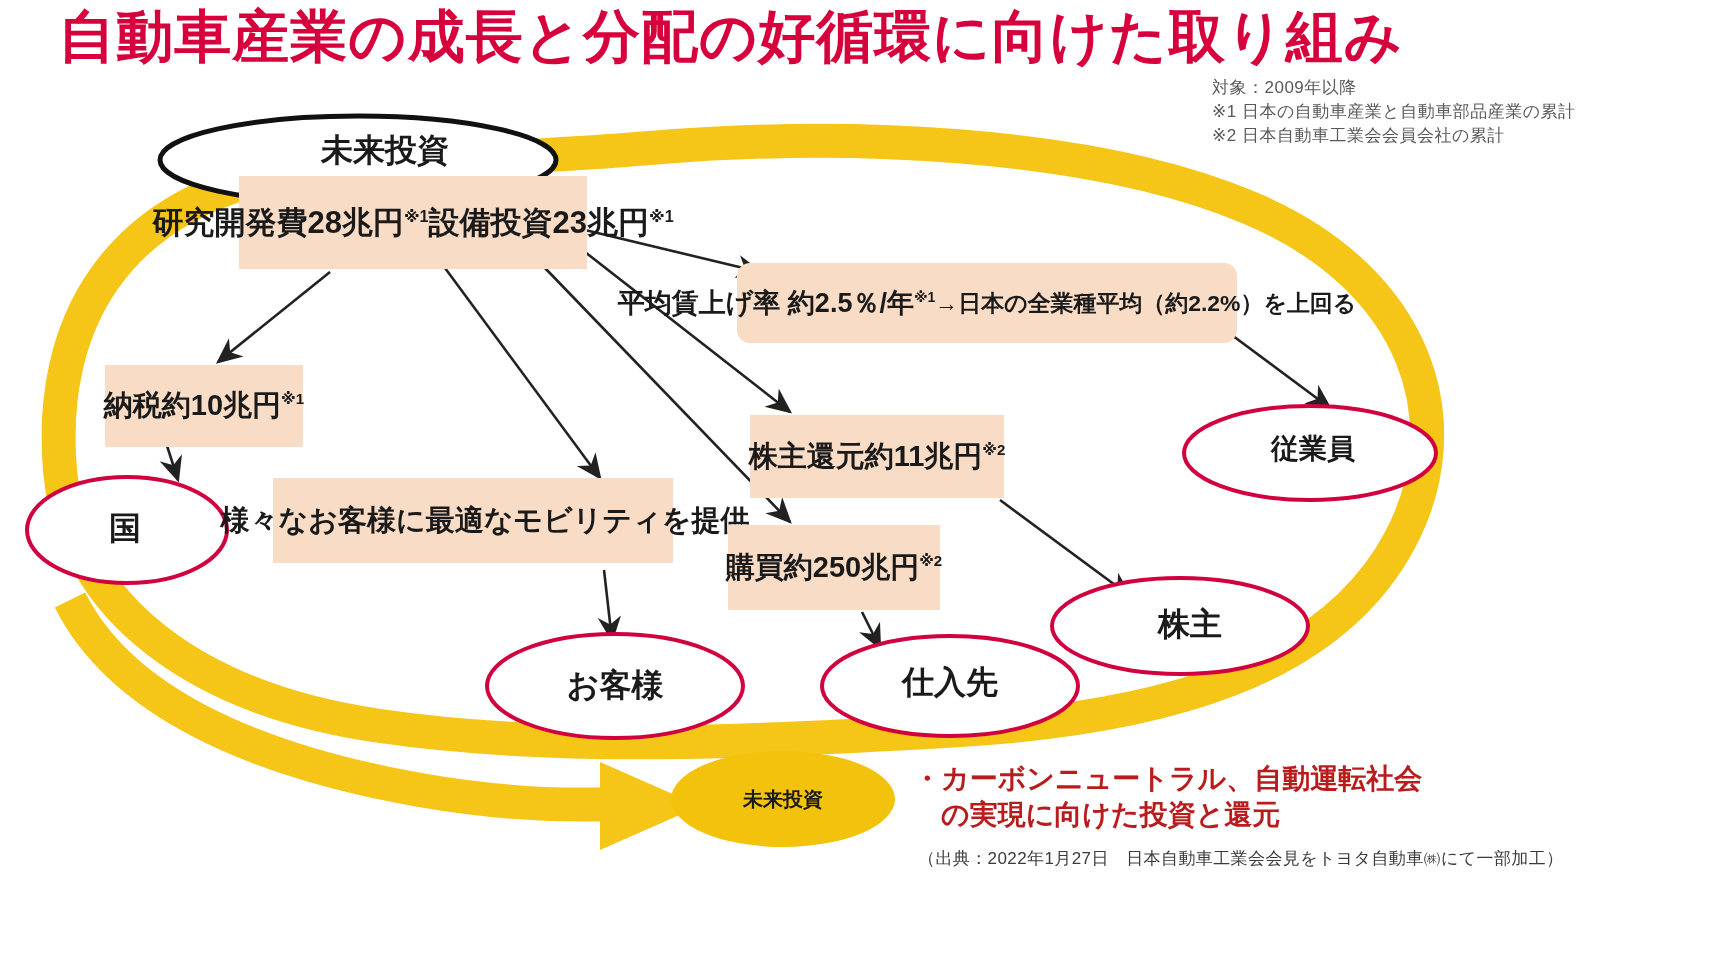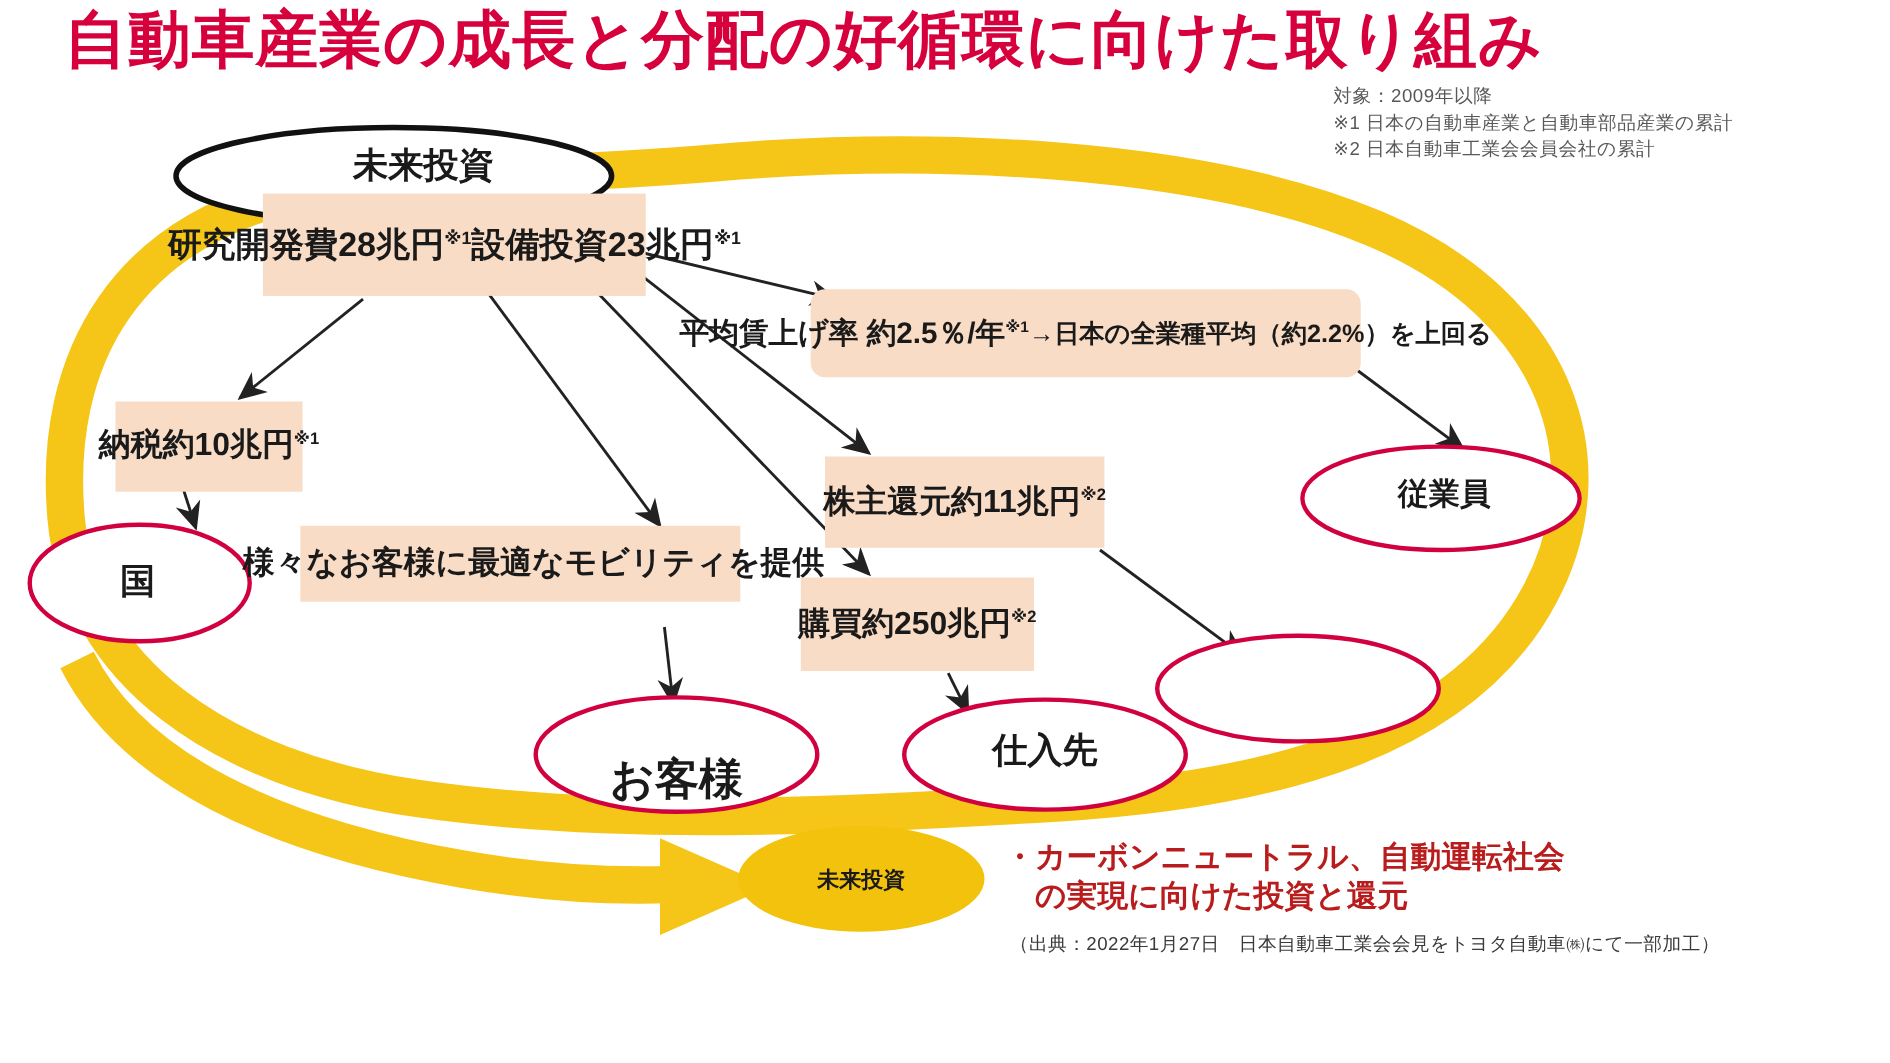--- a/index.html
+++ b/index.html
@@ -96,29 +96,29 @@
     position: absolute;
     color: #3a3a3a;
     font-size: 17px;
     white-space: nowrap;
     letter-spacing: 0.4px;
   }
 
   
   #box-industry   { left: 239px; top: 176px; width: 348px; height: 93px; font-size: 31px; }
   #box-wage       { left: 737px; top: 263px; width: 500px; height: 80px; font-size: 27px; border-radius: 13px; }
-  #box-tax        { left: 105px; top: 365px; width: 170px; height: 82px; font-size: 29px; }
+  #box-tax        { left: 105px; top: 365px; width: 198px; height: 82px; font-size: 29px; }
   #box-dividend   { left: 750px; top: 415px; width: 254px; height: 83px; font-size: 29px; }
-  #box-mobility   { left: 273px; top: 478px; width: 400px; height: 69px; font-size: 29px; padding-left: 24px; }
+  #box-mobility   { left: 273px; top: 478px; width: 400px; height: 85px; font-size: 29px; padding-left: 24px; }
   #box-purchase   { left: 728px; top: 525px; width: 212px; height: 85px; font-size: 29px; }
 
   #label-auto-industry { left: 235px; top: 130px; width: 300px; height: 42px; font-size: 32px; }
   #label-kuni       { left: 55px; top: 505px; width: 140px; height: 48px; font-size: 32px; }
   #label-employee   { left: 1198px; top: 425px; width: 230px; height: 48px; font-size: 28px; }
-  #label-customer   { left: 500px; top: 684px; width: 230px; height: 48px; font-size: 40px; }
+  #label-customer   { left: 500px; top: 662px; width: 230px; height: 48px; font-size: 32px; }
   #label-supplier   { left: 835px; top: 659px; width: 230px; height: 48px; font-size: 32px; }
   #label-shareholder{ left: 1075px; top: 601px; width: 230px; height: 48px; font-size: 32px; }
   #label-future     { left: 672px; top: 775px; width: 222px; height: 48px; font-size: 20px; color:#1a1a1a; }
 
   #text-cn { left: 913px; top: 761px; font-size: 28px; }
   #text-source { left: 918px; top: 847px; }
 </style>
 </head>
 <body>
 
@@ -180,20 +180,21 @@
     <div>対象：2009年以降</div>
     <div>※1 日本の自動車産業と自動車部品産業の累計</div>
     <div>※2 日本自動車工業会会員会社の累計</div>
   </div>
 
   <div class="node-label" id="label-auto-industry">未来投資</div>
   <div class="node-label" id="label-kuni">国</div>
   <div class="node-label" id="label-employee">従業員</div>
   <div class="node-label" id="label-customer">お客様</div>
   <div class="node-label" id="label-supplier">仕入先</div>
+  <div class="node-label" id="label-shareholder">株主</div>
   <div class="node-label" id="label-future">未来投資</div>
 
   <div class="peach-box" id="box-industry">
     <span class="ln"><span>研究開発費28兆円</span><span class="sup">※1</span></span>
     <span class="ln"><span>設備投資23兆円</span><span class="sup">※1</span></span>
   </div>
 
   <div class="peach-box" id="box-wage">
     <span class="ln"><span>平均賃上げ率 約2.5％/年</span><span class="sup">※1</span></span>
     <span class="ln" style="font-size:0.85em">→日本の全業種平均（約2.2%）を上回る</span>

